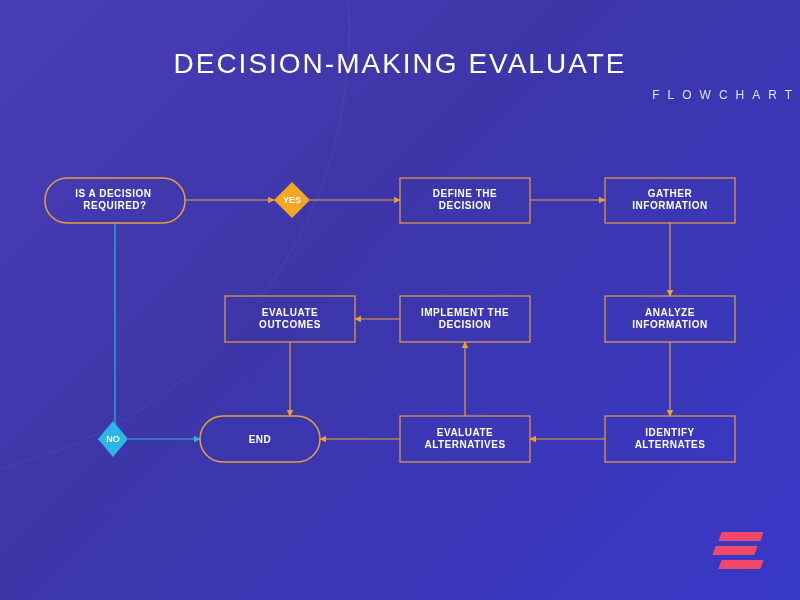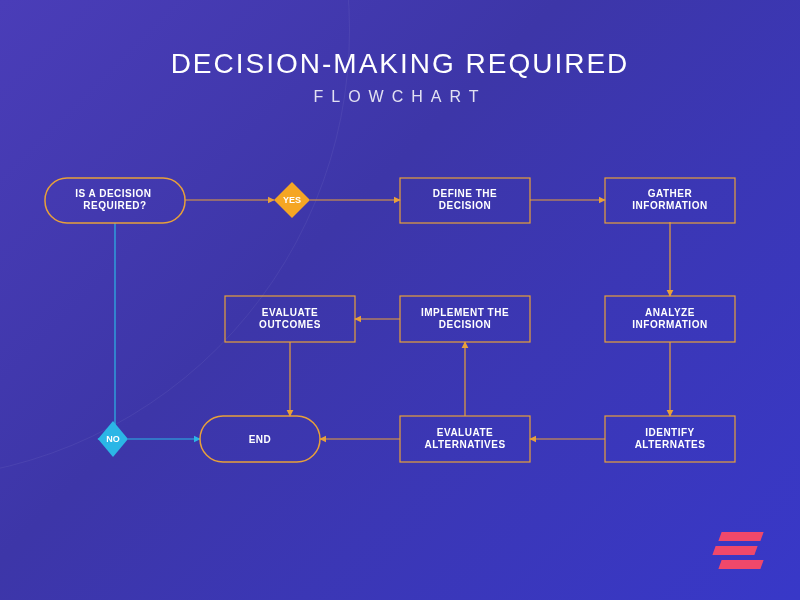--- a/index.html
+++ b/index.html
@@ -22,22 +22,22 @@
     position: absolute;
     top: 48px; left: 0; width: 100%;
     text-align: center;
     font-size: 28px;
     font-weight: 300;
     letter-spacing: 2px;
   }
   .subtitle {
     position: absolute;
     top: 88px; left: 0; width: 100%;
-    text-align: center;
-    font-size: 16px;
+    text-align: right;
+    font-size: 12px;
     font-weight: 300;
     letter-spacing: 8px;
     opacity: 0.85;
   }
   svg.canvas {
     position: absolute;
     left: 0; top: 0;
     width: 800px; height: 600px;
   }
   .node-rect {
@@ -88,21 +88,21 @@
   }
   .logo .b1 { top: 0; left: 10px; }
   .logo .b2 { top: 14px; left: 4px; }
   .logo .b3 { top: 28px; left: 10px; }
 </style>
 </head>
 <body>
 
 <div class="arc"></div>
 
-<div class="title">DECISION-MAKING REQUIRED</div>
+<div class="title">DECISION-MAKING EVALUATE</div>
 <div class="subtitle">FLOWCHART</div>
 
 <svg class="canvas">
   <defs>
     <marker id="arrow-orange" viewBox="0 0 10 10" refX="9" refY="5" markerWidth="6" markerHeight="6" orient="auto-start-reverse">
       <path d="M 0 0 L 10 5 L 0 10 z" fill="#e8a03a"></path>
     </marker>
     <marker id="arrow-cyan" viewBox="0 0 10 10" refX="9" refY="5" markerWidth="6" markerHeight="6" orient="auto-start-reverse">
       <path d="M 0 0 L 10 5 L 0 10 z" fill="#2bb6e6"></path>
     </marker>

